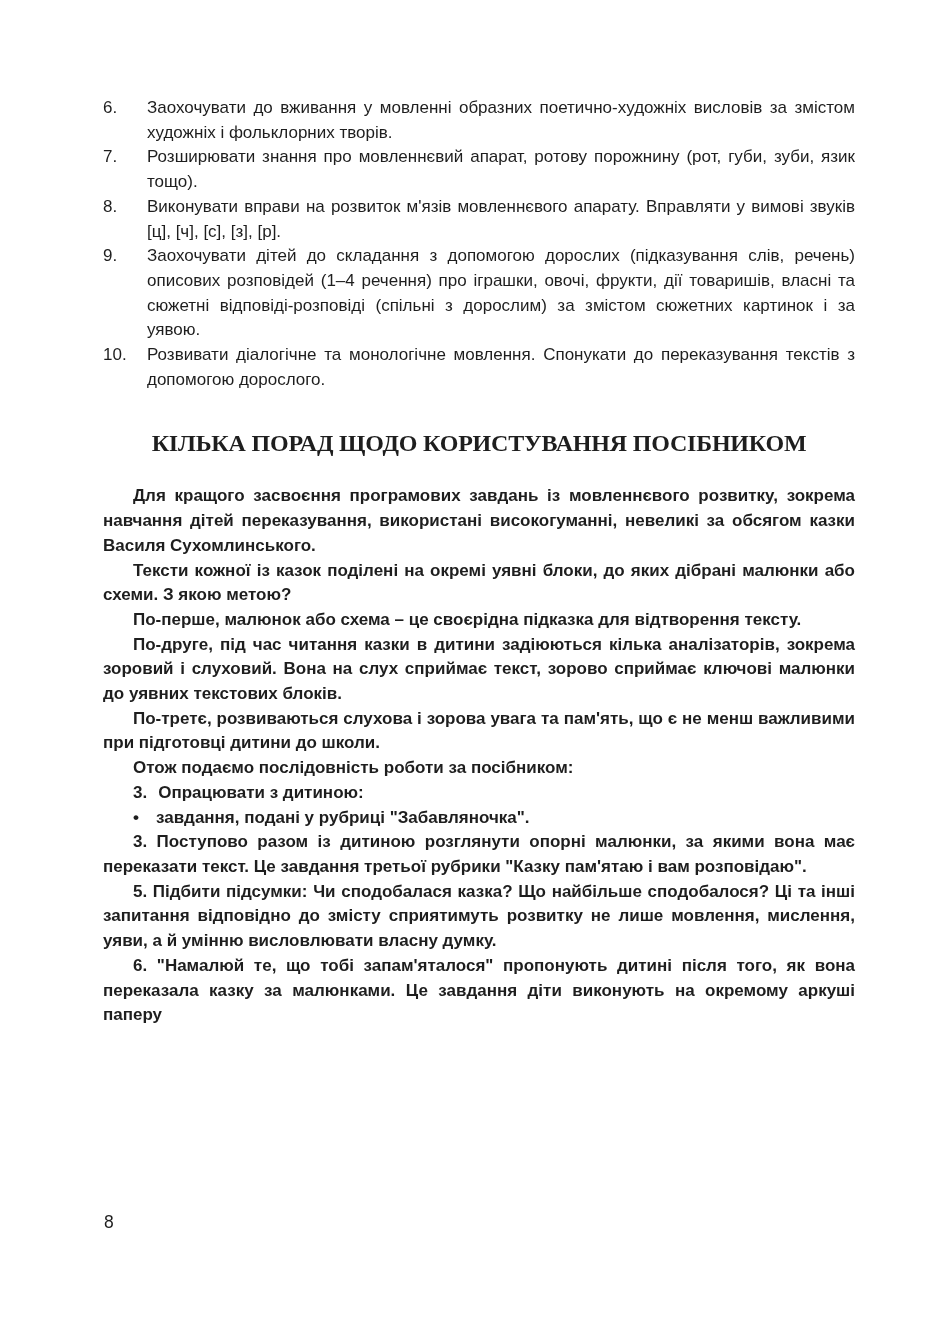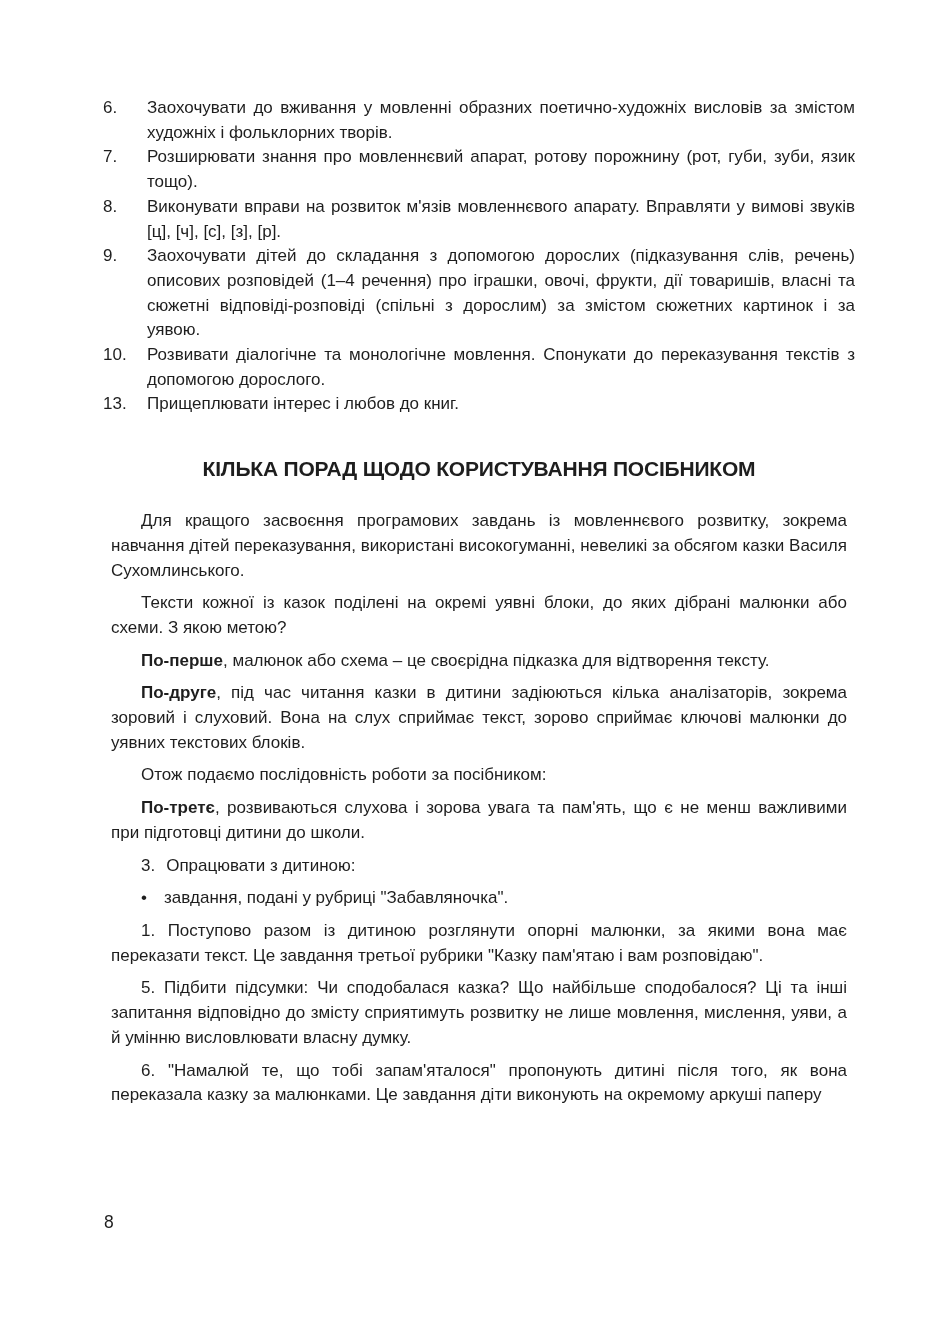--- a/index.html
+++ b/index.html
@@ -19,28 +19,29 @@
     width: 752px;
     font-size: 17px;
     line-height: 24.7px;
     text-align: justify;
   }
   ol.top-list { list-style: none; margin: 0; padding: 0; }
   .top-li { display: flex; }
   .li-num { flex: 0 0 44px; }
   .li-text { flex: 1 1 auto; text-align: justify; }
   h1.heading {
-    font-size: 21px;
+    font-size: 24px;
     line-height: 27px;
     font-weight: bold;
     text-align: center;
     letter-spacing: -0.2px;
     margin: 38px 0 27px 0;
+    font-family: Liberation Serif, serif;
   }
-  .para { margin: 8px; text-indent: 30px; }
+  .para { margin: 0; text-indent: 30px; font-weight: bold; }
   .marker { padding-right: 11px; }
   .bullet-dot { padding-right: 17px; }
   .page-number {
     position: absolute;
     left: 104px;
     top: 1210px;
     font-size: 17.5px;
     line-height: 24px;
   }
 </style>
@@ -63,34 +64,30 @@
           <span class="li-text">Виконувати вправи на розвиток м'язів мовленнєвого апарату. Вправляти у вимові звуків [ц], [ч], [с], [з], [р].</span>
         </li>
         <li class="top-li">
           <span class="li-num">9.</span>
           <span class="li-text">Заохочувати дітей до складання з допомогою дорослих (підказування слів, речень) описових розповідей (1–4 речення) про іграшки, овочі, фрукти, дії товаришів, власні та сюжетні відповіді-розповіді (спільні з дорослим) за змістом сюжетних картинок і за уявою.</span>
         </li>
         <li class="top-li">
           <span class="li-num">10.</span>
           <span class="li-text">Розвивати діалогічне та монологічне мовлення. Спонукати до переказування текстів з допомогою дорослого.</span>
         </li>
-        <li class="top-li">
-          <span class="li-num">13.</span>
-          <span class="li-text">Прищеплювати інтерес і любов до книг.</span>
-        </li>
       </ol>
     <h1 class="heading">КІЛЬКА ПОРАД ЩОДО КОРИСТУВАННЯ ПОСІБНИКОМ</h1>
     <div>
         <p class="para">Для кращого засвоєння програмових завдань із мовленнєвого розвитку, зокрема навчання дітей переказування, використані високогуманні, невеликі за обсягом казки Василя Сухомлинського.</p>
         <p class="para">Тексти кожної із казок поділені на окремі уявні блоки, до яких дібрані малюнки або схеми. З якою метою?</p>
         <p class="para"><b>По-перше</b>, малюнок або схема – це своєрідна підказка для відтворення тексту.</p>
         <p class="para"><b>По-друге</b>, під час читання казки в дитини задіюються кілька аналізаторів, зокрема зоровий і слуховий. Вона на слух сприймає текст, зорово сприймає ключові малюнки до уявних текстових блоків.</p>
+        <p class="para"><b>По-третє</b>, розвиваються слухова і зорова увага та пам'ять, що є не менш важливими при підготовці дитини до школи.</p>
         <p class="para">Отож подаємо послідовність роботи за посібником:</p>
-        <p class="para"><b>По-третє</b>, розвиваються слухова і зорова увага та пам'ять, що є не менш важливими при підготовці дитини до школи.</p>
         <p class="para"><span class="marker">3.</span>Опрацювати з дитиною:</p>
         <p class="para"><span class="bullet-dot">•</span>завдання, подані у рубриці "Забавляночка".</p>
-        <p class="para">1. Поступово разом із дитиною розглянути опорні малюнки, за якими вона має переказати текст. Це завдання третьої рубрики "Казку пам'ятаю і вам розповідаю".</p>
+        <p class="para">3. Поступово разом із дитиною розглянути опорні малюнки, за якими вона має переказати текст. Це завдання третьої рубрики "Казку пам'ятаю і вам розповідаю".</p>
         <p class="para">5. Підбити підсумки: Чи сподобалася казка? Що найбільше сподобалося? Ці та інші запитання відповідно до змісту сприятимуть розвитку не лише мовлення, мислення, уяви, а й умінню висловлювати власну думку.</p>
         <p class="para">6. "Намалюй те, що тобі запам'яталося" пропонують дитині після того, як вона переказала казку за малюнками. Це завдання діти виконують на окремому аркуші паперу</p>
       </div>
   </div>
   <div class="page-number">8</div>
 </div>
 
 </body></html>

